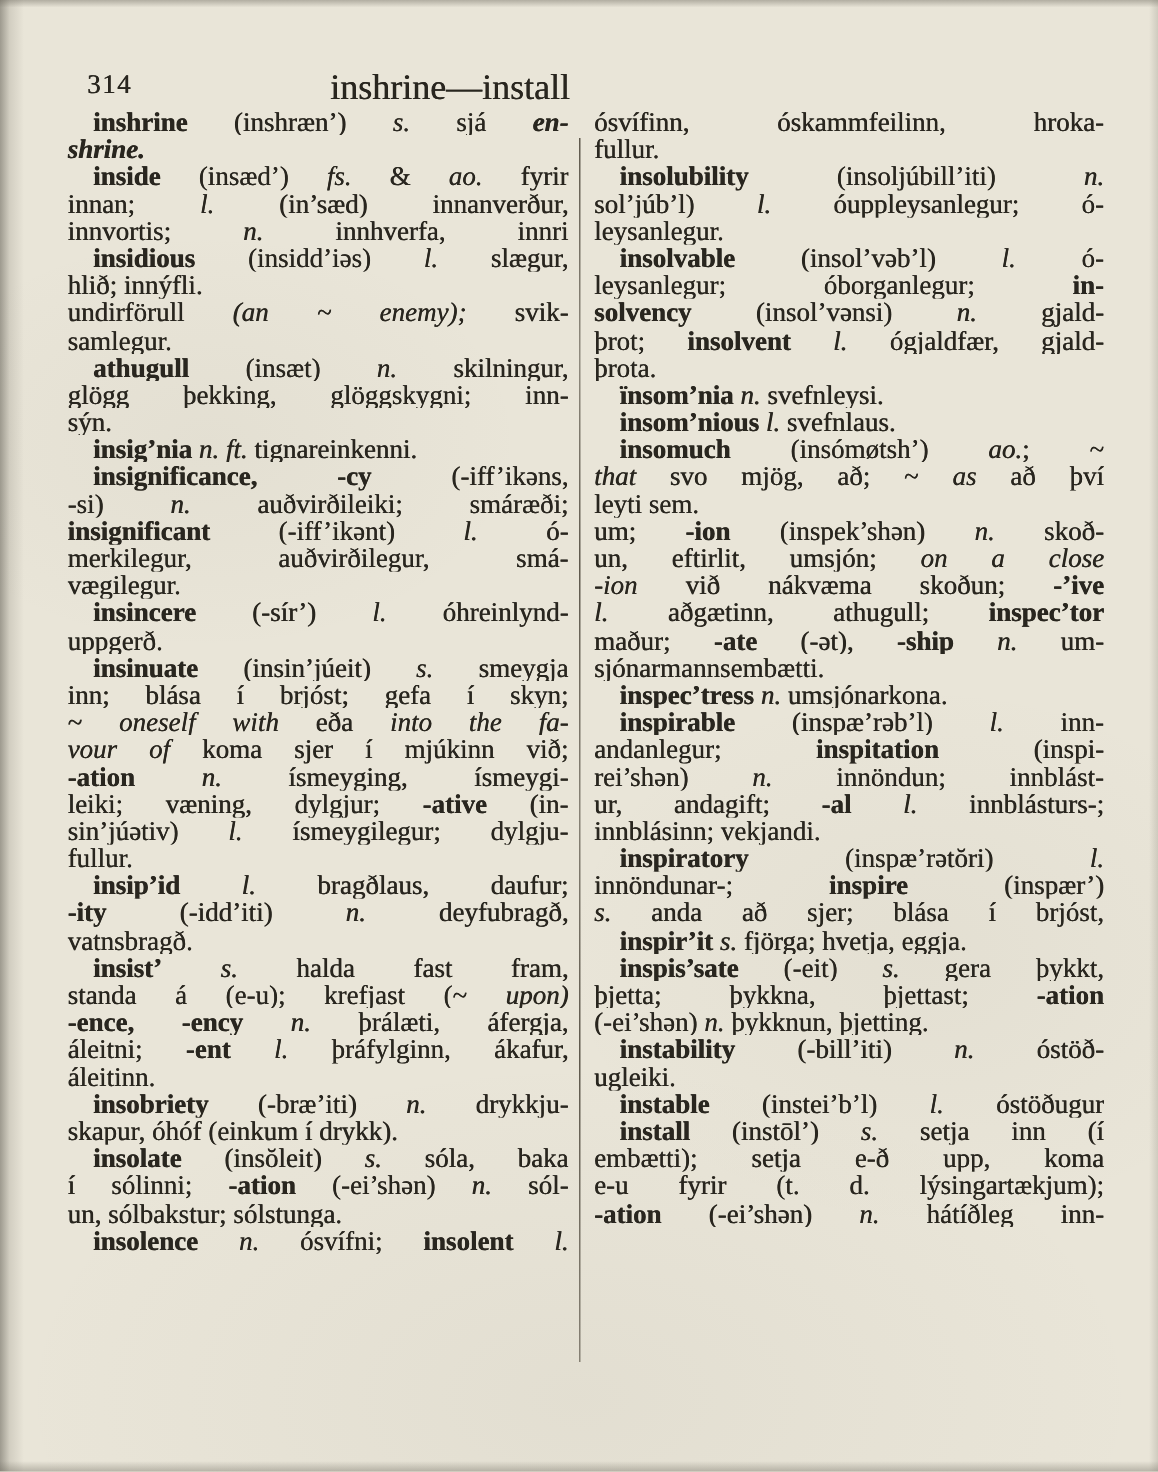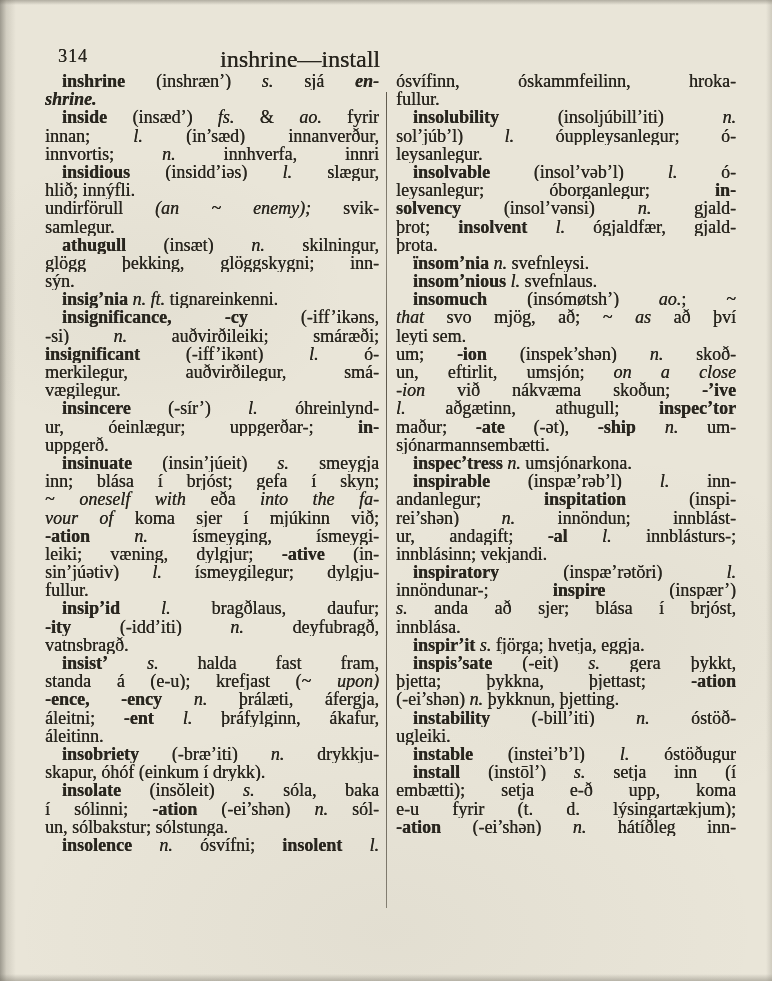--- a/index.html
+++ b/index.html
@@ -103,21 +103,20 @@
       <div class="line just ind"><span class="s-b">athugull</span><span class="s-r"> (insæt) </span><span class="s-i">n.</span><span class="s-r"> skilningur,</span></div>
       <div class="line just"><span class="s-r">glögg þekking, glöggskygni; inn-</span></div>
       <div class="line"><span class="s-r">sýn.</span></div>
       <div class="line ind"><span class="s-b">insig’nia</span><span class="s-r"> </span><span class="s-i">n. ft.</span><span class="s-r"> tignareinkenni.</span></div>
       <div class="line just ind"><span class="s-b">insignificance, -cy</span><span class="s-r"> (-iff’ikəns,</span></div>
       <div class="line just"><span class="s-r">-si) </span><span class="s-i">n.</span><span class="s-r"> auðvirðileiki; smáræði;</span></div>
       <div class="line just"><span class="s-b">insignificant</span><span class="s-r"> (-iff’ikənt) </span><span class="s-i">l.</span><span class="s-r"> ó-</span></div>
       <div class="line just"><span class="s-r">merkilegur, auðvirðilegur, smá-</span></div>
       <div class="line"><span class="s-r">vægilegur.</span></div>
       <div class="line just ind"><span class="s-b">insincere</span><span class="s-r"> (-sír’) </span><span class="s-i">l.</span><span class="s-r"> óhreinlynd-</span></div>
-      <div class="line just"><span class="s-r">ur, óeinlægur; uppgerðar-; </span><span class="s-b">in-</span></div>
       <div class="line"><span class="s-r">uppgerð.</span></div>
       <div class="line just ind"><span class="s-b">insinuate</span><span class="s-r"> (insin’júeit) </span><span class="s-i">s.</span><span class="s-r"> smeygja</span></div>
       <div class="line just"><span class="s-r">inn; blása í brjóst; gefa í skyn;</span></div>
       <div class="line just"><span class="s-r">~ </span><span class="s-i">oneself with</span><span class="s-r"> eða </span><span class="s-i">into the fa-</span></div>
       <div class="line just"><span class="s-i">vour of</span><span class="s-r"> koma sjer í mjúkinn við;</span></div>
       <div class="line just"><span class="s-b">-ation</span><span class="s-r"> </span><span class="s-i">n.</span><span class="s-r"> ísmeyging, ísmeygi-</span></div>
       <div class="line just"><span class="s-r">leiki; væning, dylgjur; </span><span class="s-b">-ative</span><span class="s-r"> (in-</span></div>
       <div class="line just"><span class="s-r">sin’júətiv) </span><span class="s-i">l.</span><span class="s-r"> ísmeygilegur; dylgju-</span></div>
       <div class="line"><span class="s-r">fullur.</span></div>
       <div class="line just ind"><span class="s-b">insip’id</span><span class="s-r"> </span><span class="s-i">l.</span><span class="s-r"> bragðlaus, daufur;</span></div>
@@ -160,21 +159,20 @@
       <div class="line"><span class="s-r">sjónarmannsembætti.</span></div>
       <div class="line ind"><span class="s-b">inspec’tress</span><span class="s-r"> </span><span class="s-i">n.</span><span class="s-r"> umsjónarkona.</span></div>
       <div class="line just ind"><span class="s-b">inspirable</span><span class="s-r"> (inspæ’rəb’l) </span><span class="s-i">l.</span><span class="s-r"> inn-</span></div>
       <div class="line just"><span class="s-r">andanlegur; </span><span class="s-b">inspitation</span><span class="s-r"> (inspi-</span></div>
       <div class="line just"><span class="s-r">rei’shən) </span><span class="s-i">n.</span><span class="s-r"> innöndun; innblást-</span></div>
       <div class="line just"><span class="s-r">ur, andagift; </span><span class="s-b">-al</span><span class="s-r"> </span><span class="s-i">l.</span><span class="s-r"> innblásturs-;</span></div>
       <div class="line"><span class="s-r">innblásinn; vekjandi.</span></div>
       <div class="line just ind"><span class="s-b">inspiratory</span><span class="s-r"> (inspæ’rətŏri) </span><span class="s-i">l.</span></div>
       <div class="line just"><span class="s-r">innöndunar-; </span><span class="s-b">inspire</span><span class="s-r"> (inspær’)</span></div>
       <div class="line just"><span class="s-i">s.</span><span class="s-r"> anda að sjer; blása í brjóst,</span></div>
-      <div class="line"><span class="s-r">innblása.</span></div>
       <div class="line ind"><span class="s-b">inspir’it</span><span class="s-r"> </span><span class="s-i">s.</span><span class="s-r"> fjörga; hvetja, eggja.</span></div>
       <div class="line just ind"><span class="s-b">inspis’sate</span><span class="s-r"> (-eit) </span><span class="s-i">s.</span><span class="s-r"> gera þykkt,</span></div>
       <div class="line just"><span class="s-r">þjetta; þykkna, þjettast; </span><span class="s-b">-ation</span></div>
       <div class="line"><span class="s-r">(-ei’shən) </span><span class="s-i">n.</span><span class="s-r"> þykknun, þjetting.</span></div>
       <div class="line just ind"><span class="s-b">instability</span><span class="s-r"> (-bill’iti) </span><span class="s-i">n.</span><span class="s-r"> óstöð-</span></div>
       <div class="line"><span class="s-r">ugleiki.</span></div>
       <div class="line just ind"><span class="s-b">instable</span><span class="s-r"> (instei’b’l) </span><span class="s-i">l.</span><span class="s-r"> óstöðugur</span></div>
       <div class="line just ind"><span class="s-b">install</span><span class="s-r"> (instōl’) </span><span class="s-i">s.</span><span class="s-r"> setja inn (í</span></div>
       <div class="line just"><span class="s-r">embætti); setja e-ð upp, koma</span></div>
       <div class="line just"><span class="s-r">e-u fyrir (t. d. lýsingartækjum);</span></div>

